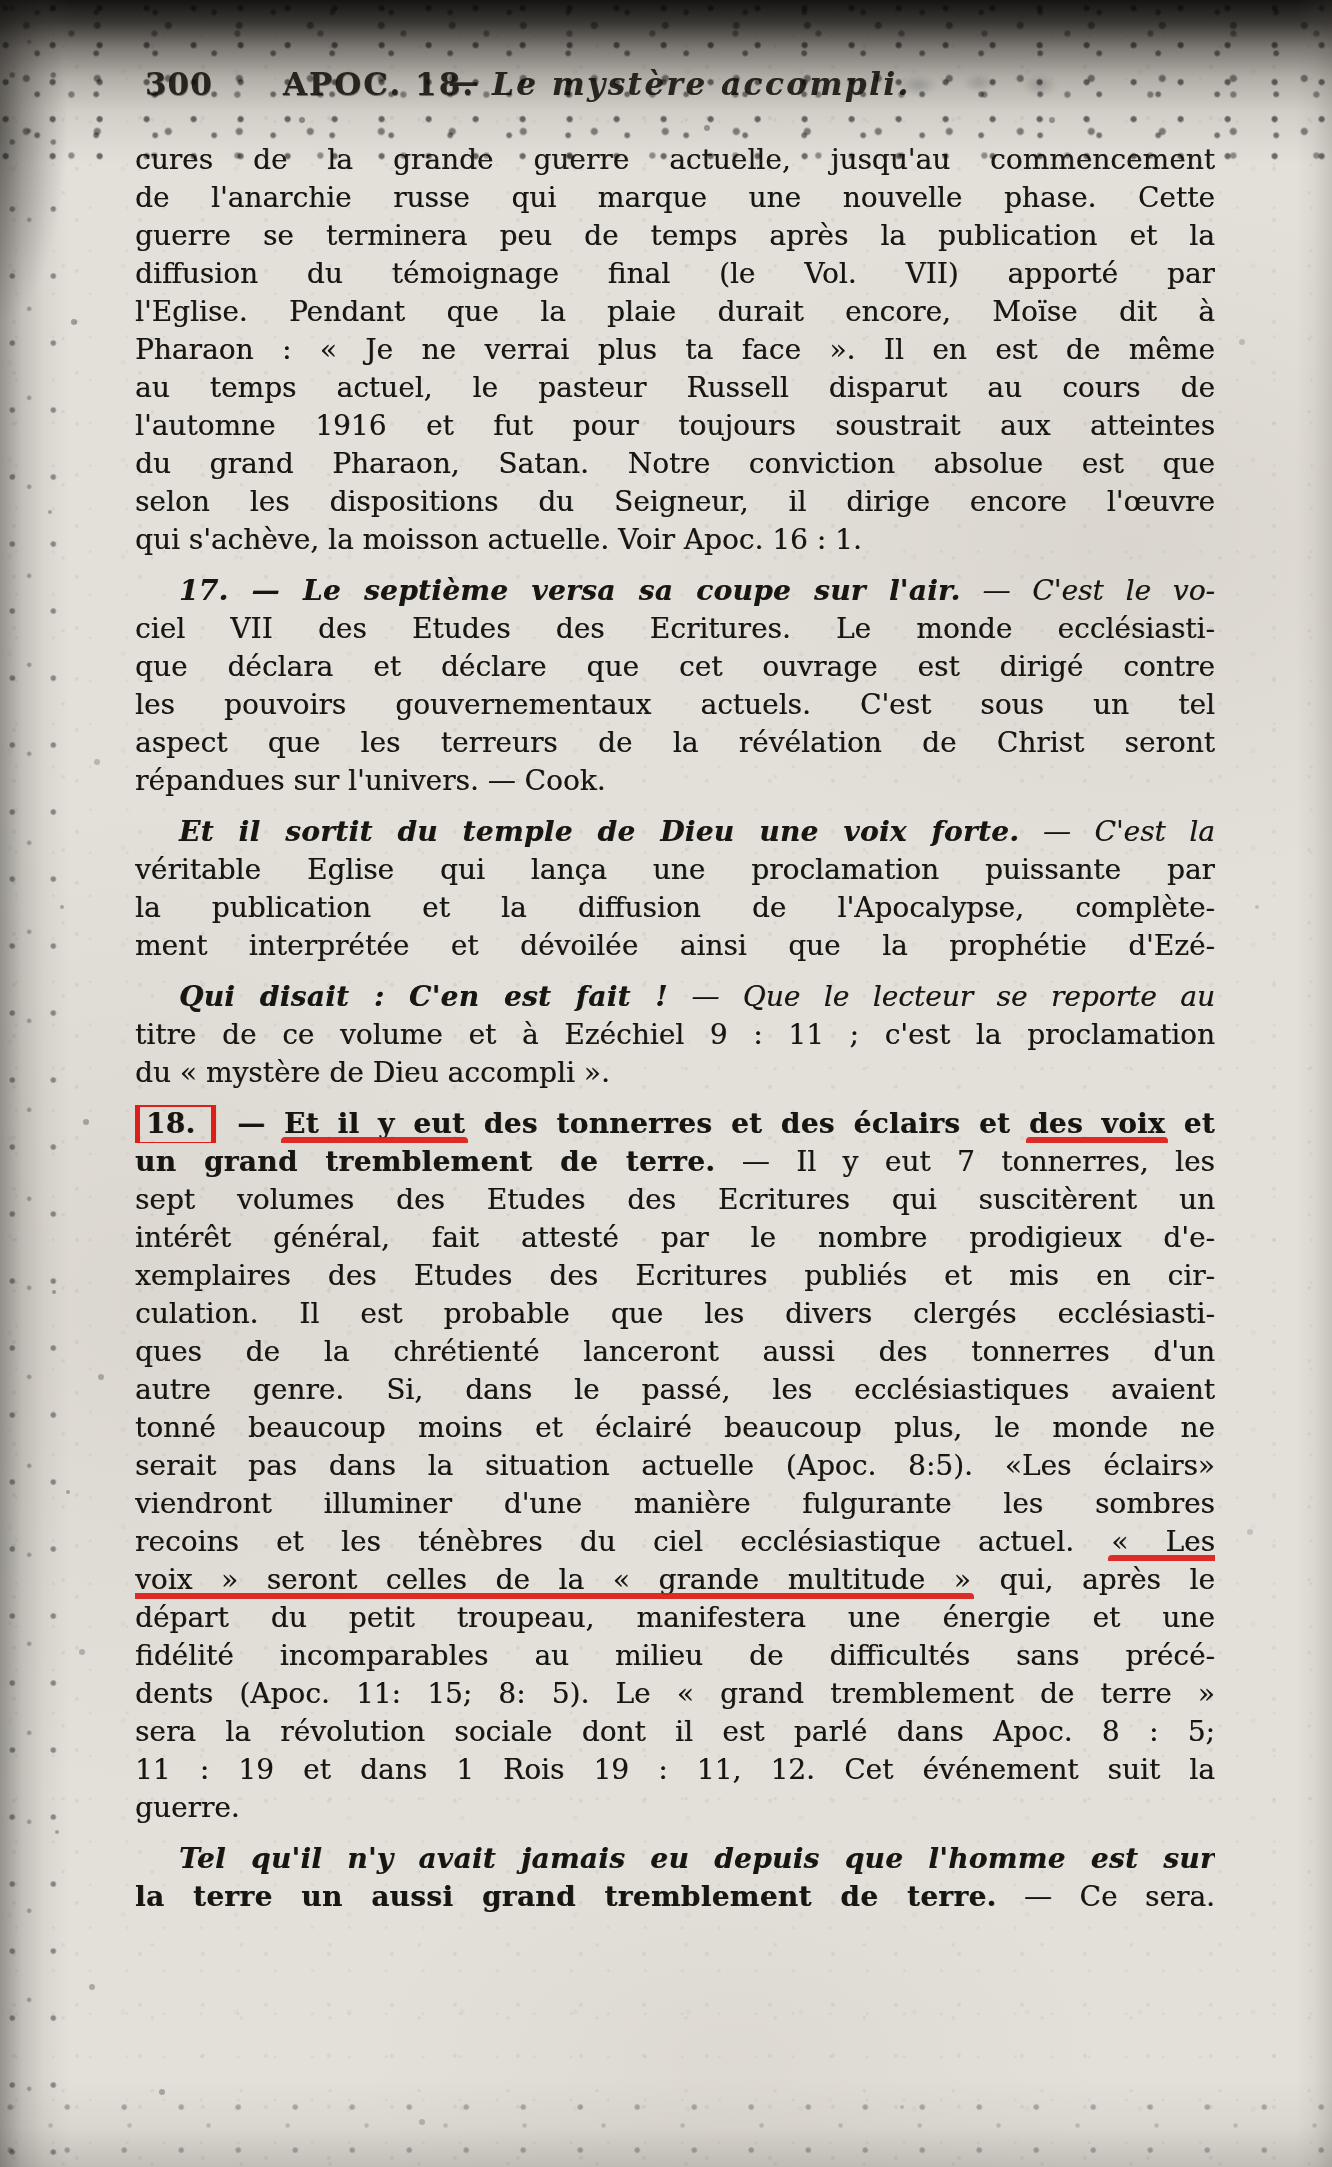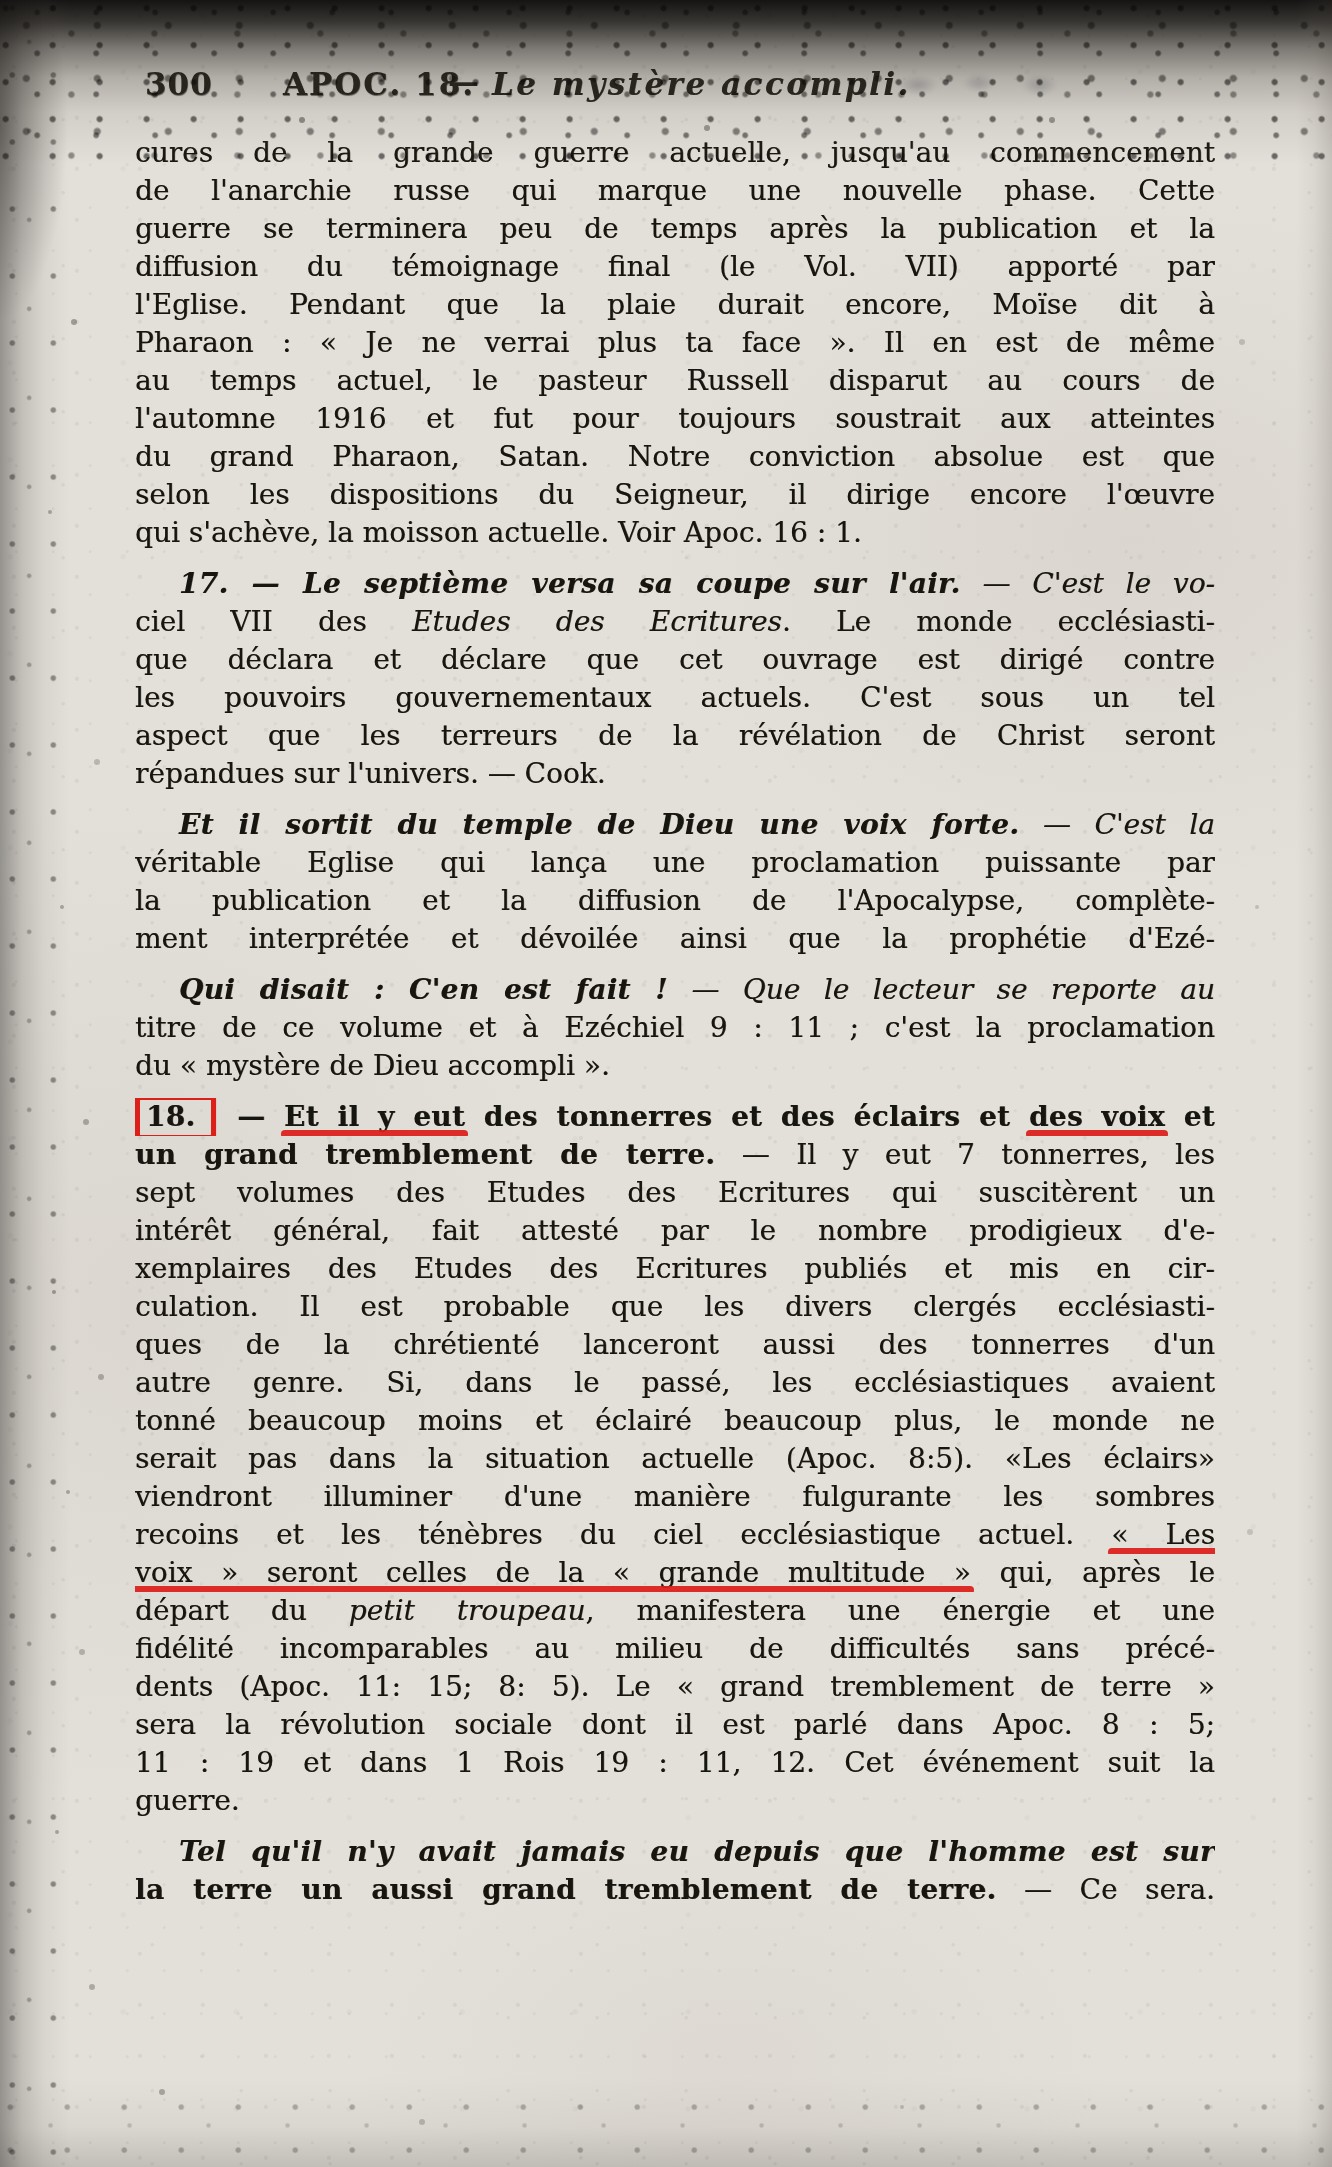--- a/index.html
+++ b/index.html
@@ -94,31 +94,31 @@
   }
   .pagenum{position:absolute;left:145px;top:0;font-weight:700;letter-spacing:1px;
     text-shadow:0.5px 0.5px 0.7px rgba(20,18,14,0.55);}
   .bookref{position:absolute;left:283px;top:0;font-weight:700;letter-spacing:2px;
     text-shadow:0.5px 0.5px 0.7px rgba(20,18,14,0.55);}
   .hdr-dash{position:absolute;left:448px;top:-2px;font-weight:700;}
   .booktitle{position:absolute;left:492px;top:0;font-style:italic;font-weight:700;letter-spacing:2.5px;
     text-shadow:0.4px 0.4px 0.6px rgba(20,18,14,0.5);}
   
   .body-text{
-    position:absolute;left:135px;top:134px;width:1080px;
+    position:absolute;left:135px;top:141px;width:1080px;
     font-size:28px;color:var(--ink);
     text-shadow:0.45px 0.45px 0.55px rgba(23,21,15,0.55);
   }
   .para{margin:0 0 13px 0;}
   .para:last-child{}
   .line{height:38px;line-height:38px;white-space:nowrap;overflow:visible;}
   .line.just{text-align:justify;text-align-last:justify;white-space:normal;height:38px;overflow:hidden;}
   .para.indent .line.first{text-indent:44px;font-style:italic;}
   .run.b{font-weight:700;letter-spacing:0.3px;}
-  .run.i{font-style:italic;}
+  .run.i{}
   .run.u-red{position:relative;}
   .run.u-red::after{
     content:"";position:absolute;left:-3px;right:-3px;bottom:-5px;height:8px;
     background:var(--red);border-radius:4px;opacity:0.93;
     box-shadow:0 1px 1px rgba(150,20,15,0.35);
   }
   .run.boxed{
     border:5px solid var(--red);
     padding:0px 15px 2px 6px;
     margin-right:3px;

